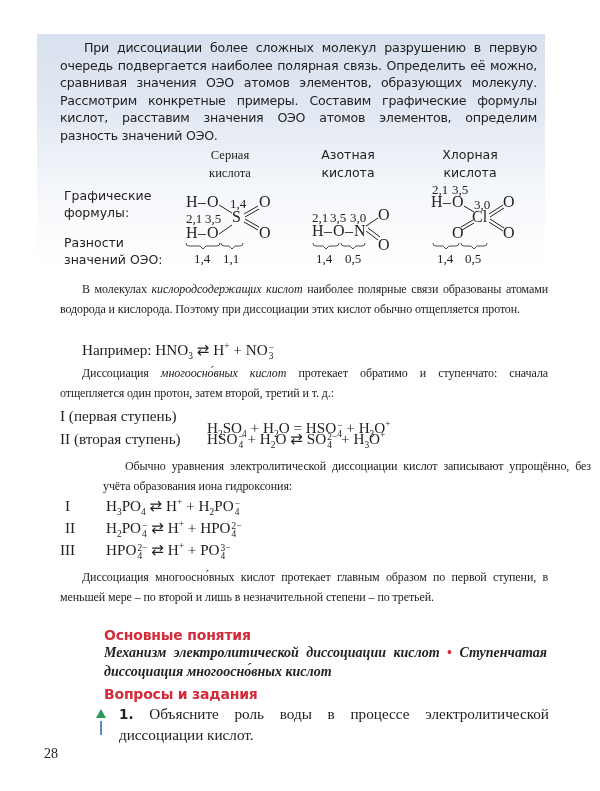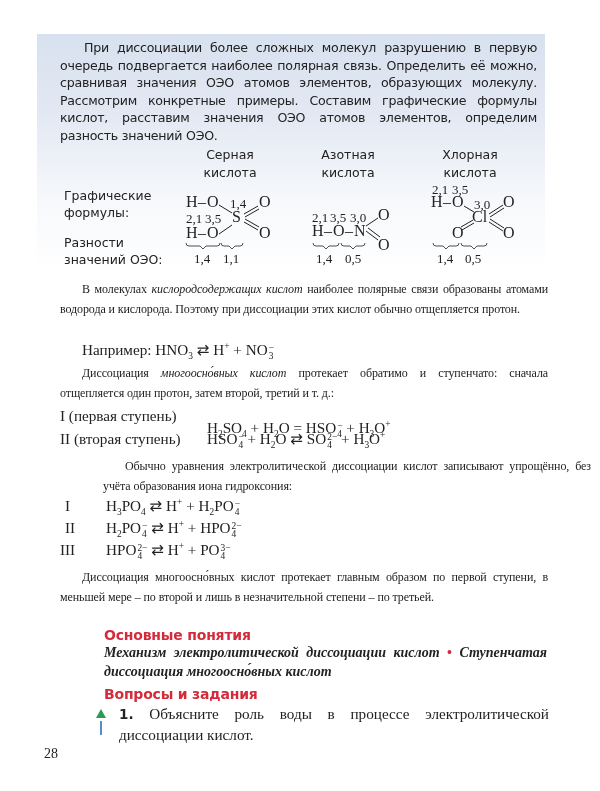--- a/index.html
+++ b/index.html
@@ -53,21 +53,21 @@
 
   .pagenum { position:absolute; left:44px; top:746px; font-size:14px; }
 </style>
 </head>
 <body>
 
 <div class="infobox">
   <p>При диссоциации более сложных молекул разрушению в первую очередь подвергается наиболее полярная связь. Определить её можно, сравнивая значения ОЭО атомов элементов, образующих молекулу. Рассмотрим конкретные примеры. Составим графические формулы кислот, расставим значения ОЭО атомов элементов, определим разность значений ОЭО.</p>
 </div>
 
-<div class="acid-col" style="left:185px; top:146px; width:90px;">
+<div class="acid-col" style="left:185px; top:146px; width:90px;font-family:Liberation Serif, serif;">
   <div>Серная</div>
   <div>кислота</div>
 </div>
 <div class="acid-col" style="left:303px; top:146px; width:90px;">
   <div>Азотная</div>
   <div>кислота</div>
 </div>
 <div class="acid-col" style="left:425px; top:146px; width:90px;">
   <div>Хлорная</div>
   <div>кислота</div>

